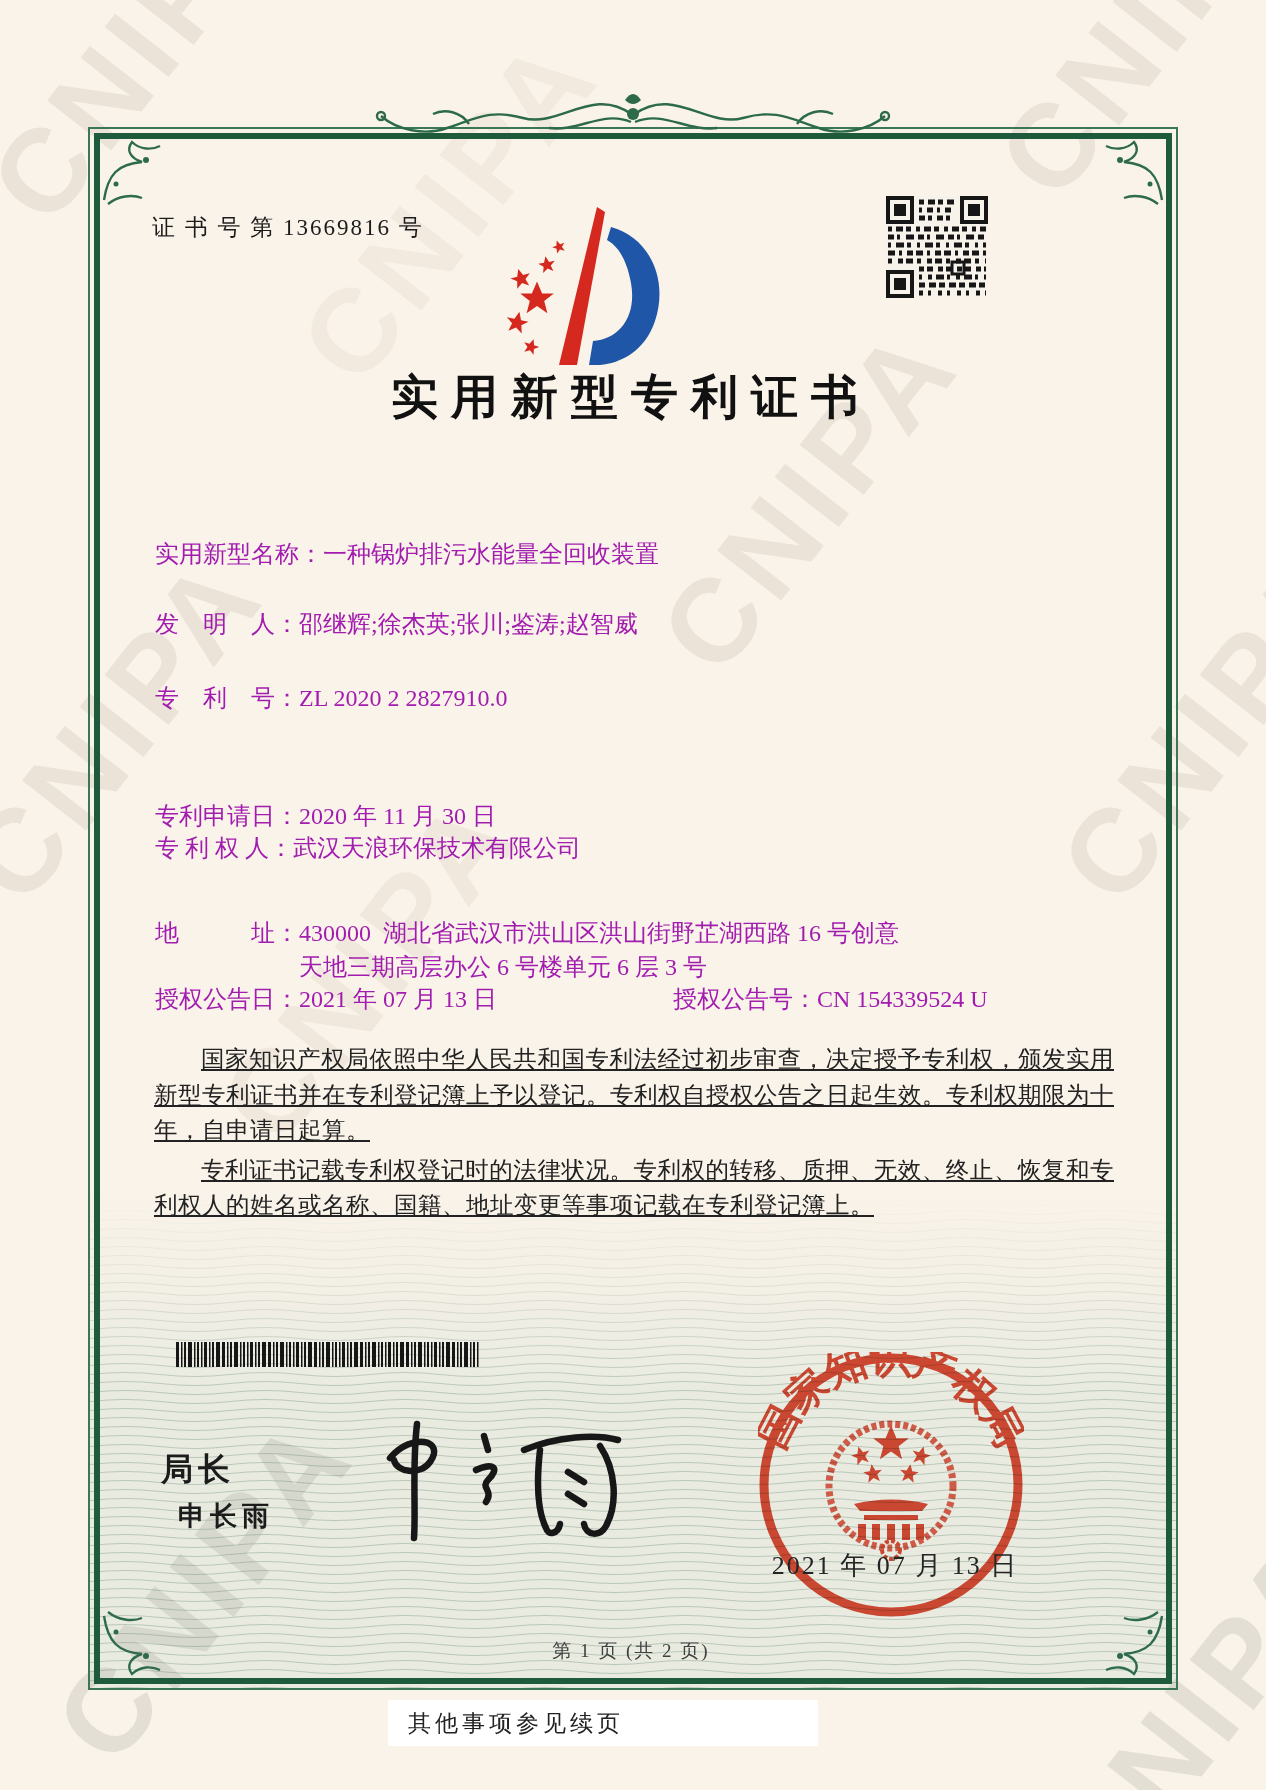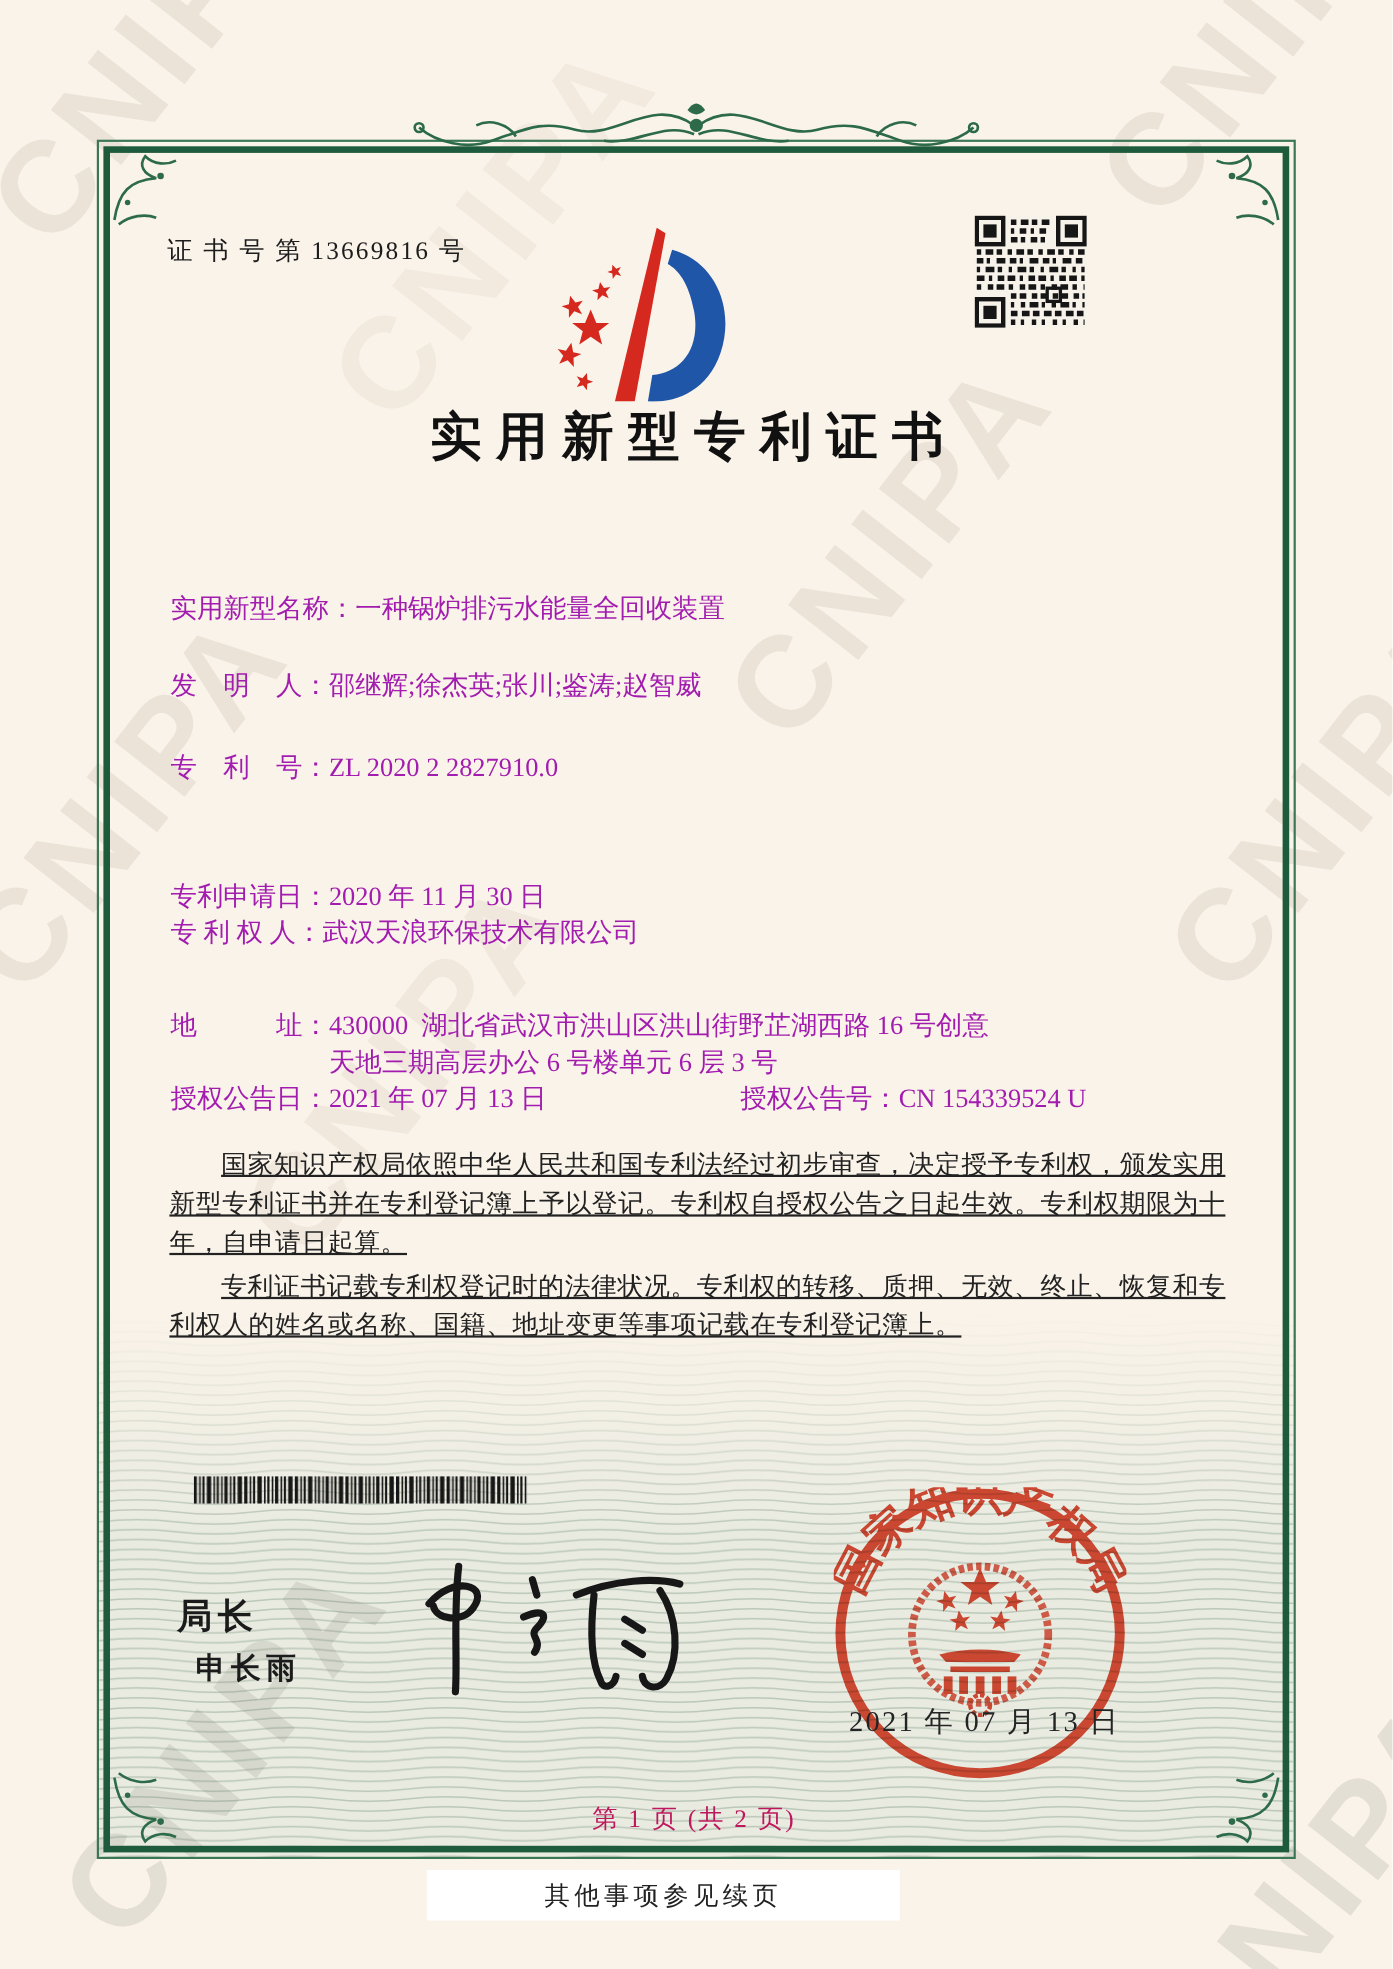--- a/index.html
+++ b/index.html
@@ -40,25 +40,25 @@
   
   .barcode{left:176px;top:1342px;}
   .offtitle{left:161px;top:1448px;font-family:"Liberation Sans",sans-serif;font-weight:bold;
             font-size:32px;letter-spacing:5px;color:#1b1b1b;}
   .offname{left:178px;top:1498px;font-family:"Liberation Sans",sans-serif;font-weight:bold;
            font-size:27px;letter-spacing:5px;color:#1b1b1b;}
   .signature{left:372px;top:1406px;z-index:4;}
   .seal{left:758px;top:1352px;z-index:4;mix-blend-mode:multiply;}
   .seal-date{left:770px;top:1548px;width:250px;text-align:center;font-size:26px;
              letter-spacing:2px;color:#242424;z-index:5;}
-  .page-info{left:88px;top:1638px;width:1086px;text-align:center;font-size:23px;
-             letter-spacing:2px;color:#be185d;}
+  .page-info{left:88px;top:1638px;width:1086px;text-align:center;font-size:19px;
+             letter-spacing:2px;color:#404040;}
   .strip{position:absolute;left:388px;top:1700px;width:430px;height:46px;background:#ffffff;z-index:2;}
-  .cont-note{left:388px;top:1708px;width:430px;text-align:center;font-size:23px;
-             letter-spacing:4px;color:#222;z-index:3;}
+  .cont-note{left:388px;top:1708px;width:430px;font-size:23px;
+             letter-spacing:4px;color:#222;z-index:3;padding-left:20px;}
 </style>
 </head>
 <body>
 
 <div class="page">
 
   <svg width="0" height="0" style="position:absolute" aria-hidden="true">
     <defs>
       <path id="st" d="M0,-11 L3.2,-3.4 L10.5,-3.4 L4.5,1.3 L6.5,8.9 L0,4.4 L-6.5,8.9 L-4.5,1.3 L-10.5,-3.4 L-3.2,-3.4 Z"></path>
       <g id="cnr" fill="none" stroke="#2e6b4b" stroke-width="2.4">

